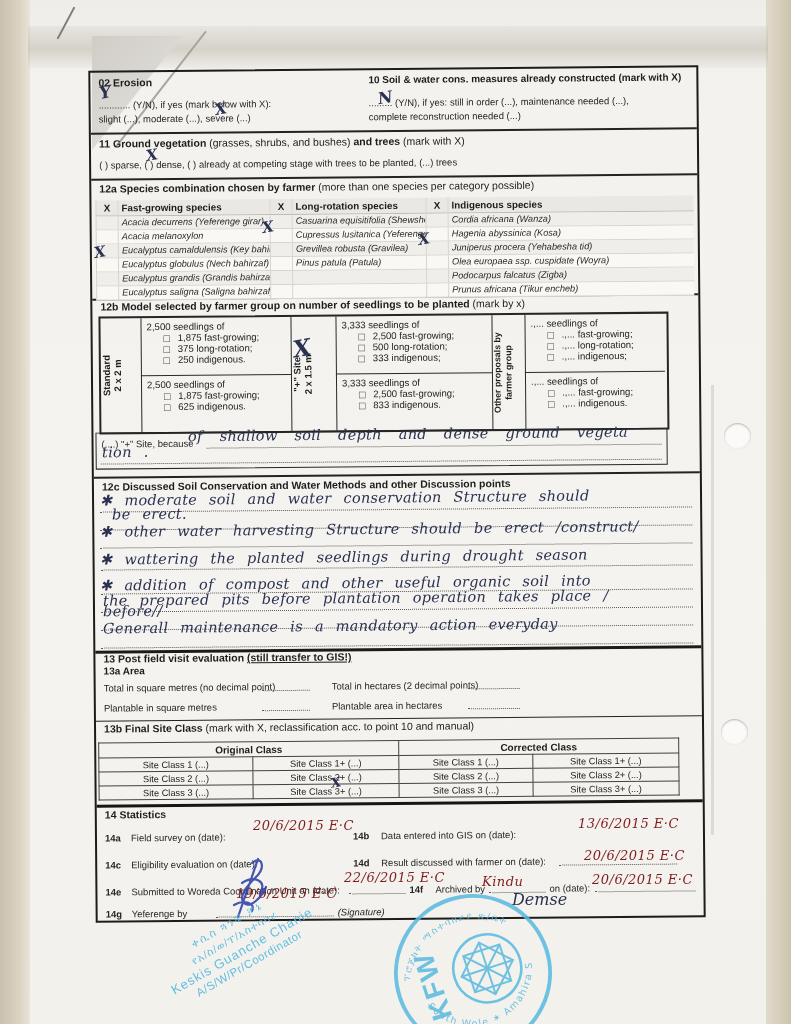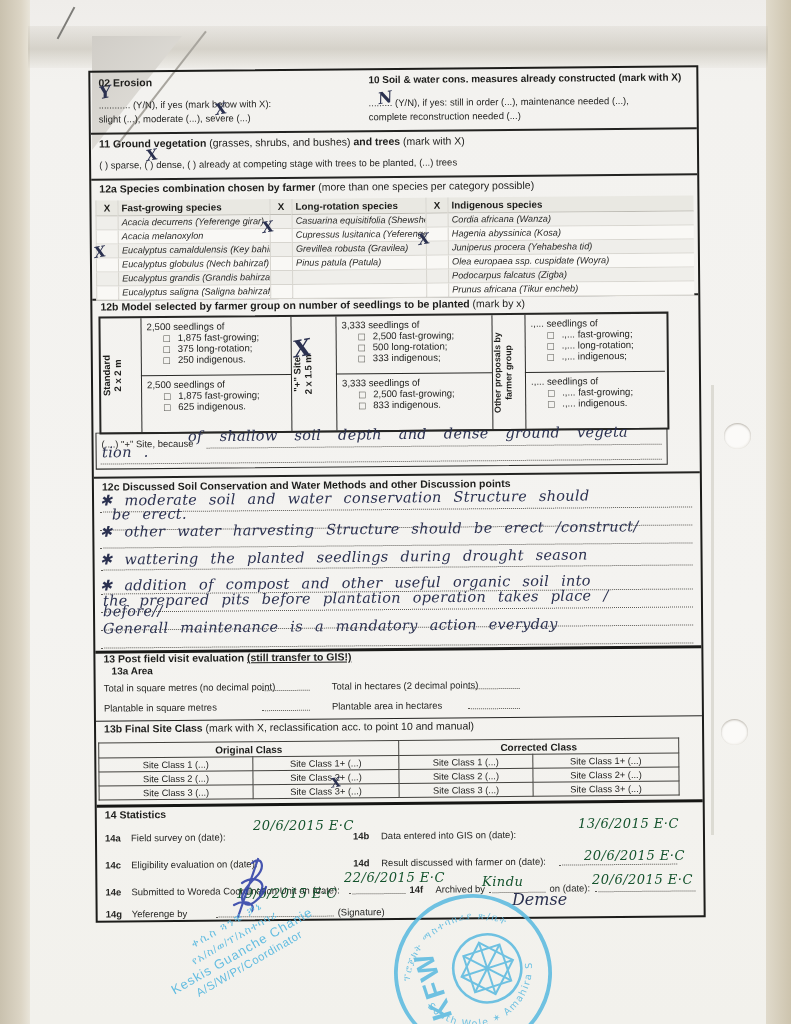--- a/index.html
+++ b/index.html
@@ -44,21 +44,21 @@
   .vlabel{position:absolute;transform:rotate(-90deg);text-align:center;font-weight:bold;font-size:9.5px;line-height:11px;}
   .because{position:absolute;left:2px;top:134px;width:572px;height:37px;border:1.5px solid #262624;box-sizing:border-box;}
   .dotrow{position:absolute;border-bottom:1.6px dotted #5c5a55;}
   
   .cls{position:absolute;left:2px;top:22px;border-collapse:collapse;}
   .cls td,.cls th{border:1.2px solid #43423e;font-size:9.3px;text-align:center;height:13px;padding:0;}
   .cls th{font-size:10px;height:14px;}
   
   .hand{position:absolute;font-family:"DejaVu Serif",serif;font-style:italic;color:#2b3150;white-space:nowrap;pointer-events:none;}
   .hx{font-size:15px;font-weight:bold;transform:rotate(-10deg);}
-  .hdate{font-size:13px;color:#14532d;letter-spacing:.5px;}
+  .hdate{font-size:13px;color:#7f1d1d;letter-spacing:.5px;}
   .hnote{font-size:14.5px;letter-spacing:.3px;word-spacing:7px;transform:rotate(-0.6deg);}
   
   .stamp-coord{position:absolute;left:100px;top:928px;width:290px;transform:rotate(-30deg);transform-origin:40% 60%;color:#58b9e0;text-align:center;line-height:15px;pointer-events:none;opacity:.92;}
   .stamp-coord .l1{font-size:11px;letter-spacing:2px;}
   .stamp-coord .l2{font-size:10.5px;letter-spacing:1px;}
   .stamp-coord .l3{font-size:13px;letter-spacing:1px;}
   .stamp-coord .l4{font-size:11.5px;letter-spacing:.5px;}
   .stamp-kfw{position:absolute;left:388px;top:888px;width:170px;height:170px;transform:rotate(-18deg);opacity:.85;pointer-events:none;}
   .sig{position:absolute;left:222px;top:853px;pointer-events:none;}
 </style>
@@ -213,21 +213,21 @@
       <div class="dotrow" style="left:6px;top:58px;width:592px;height:13px;"></div>
       <div class="dotrow" style="left:6px;top:80px;width:592px;height:13px;"></div>
       <div class="dotrow" style="left:6px;top:104px;width:592px;height:13px;"></div>
       <div class="dotrow" style="left:6px;top:122px;width:592px;height:13px;"></div>
       <div class="dotrow" style="left:6px;top:140px;width:592px;height:13px;"></div>
       <div class="dotrow" style="left:6px;top:158px;width:592px;height:13px;"></div>
     </div>
 
     <div class="sec" style="top:578px;height:70px;border-bottom:1.5px solid #232321;">
       <div class="t" style="left:8px;top:2px;"><span class="b">13 Post field visit evaluation </span><span class="b ul">(still transfer to GIS!)</span></div>
-      <div class="t b" style="left:16px;top:15px;font-size:10px;">13a Area</div>
+      <div class="t b" style="left:8px;top:15px;font-size:10px;">13a Area</div>
       <div class="prt" style="left:8px;top:32px;">Total in square metres (no decimal point)</div>
       <div class="dotrow" style="left:166px;top:28px;width:48px;height:13px;"></div>
       <div class="prt" style="left:236px;top:32px;">Total in hectares (2 decimal points)</div>
       <div class="dotrow" style="left:372px;top:28px;width:52px;height:13px;"></div>
       <div class="prt" style="left:8px;top:52px;">Plantable in square metres</div>
       <div class="dotrow" style="left:166px;top:48px;width:48px;height:13px;"></div>
       <div class="prt" style="left:236px;top:52px;">Plantable area in hectares</div>
       <div class="dotrow" style="left:372px;top:48px;width:52px;height:13px;"></div>
     </div>
 
@@ -276,21 +276,21 @@
       <div class="prt" style="left:34px;top:82px;">Submitted to Woreda Coordination Unit on (date):</div>
       <div class="dotrow" style="left:252px;top:79px;width:56px;height:12px;"></div>
       <div class="prt b" style="left:312px;top:82px;">14f</div>
       <div class="prt" style="left:338px;top:82px;">Archived by</div>
       <div class="dotrow" style="left:392px;top:79px;width:56px;height:12px;"></div>
       <div class="prt" style="left:452px;top:82px;">on (date):</div>
       <div class="dotrow" style="left:498px;top:79px;width:100px;height:12px;"></div>
       <div class="prt b" style="left:8px;top:104px;">14g</div>
       <div class="prt" style="left:34px;top:104px;">Yeferenge by</div>
       <div class="dotrow" style="left:118px;top:101px;width:118px;height:12px;"></div>
-      <div class="prt" style="left:240px;top:104px;">(Signature)</div>
+      <div class="prt" style="left:240px;top:104px;font-style:italic;">(Signature)</div>
     </div>
   </div>
 
   <div class="hand hx" style="left:99px;top:82px;font-size:17px;">Y</div>
   <div class="hand hx" style="left:215px;top:100px;">X</div>
   <div class="hand hx" style="left:378px;top:88px;font-size:16px;">N</div>
   <div class="hand hx" style="left:146px;top:146px;">X</div>
   <div class="hand hx" style="left:94px;top:243px;">X</div>
   <div class="hand hx" style="left:262px;top:218px;">X</div>
   <div class="hand hx" style="left:418px;top:230px;">X</div>

